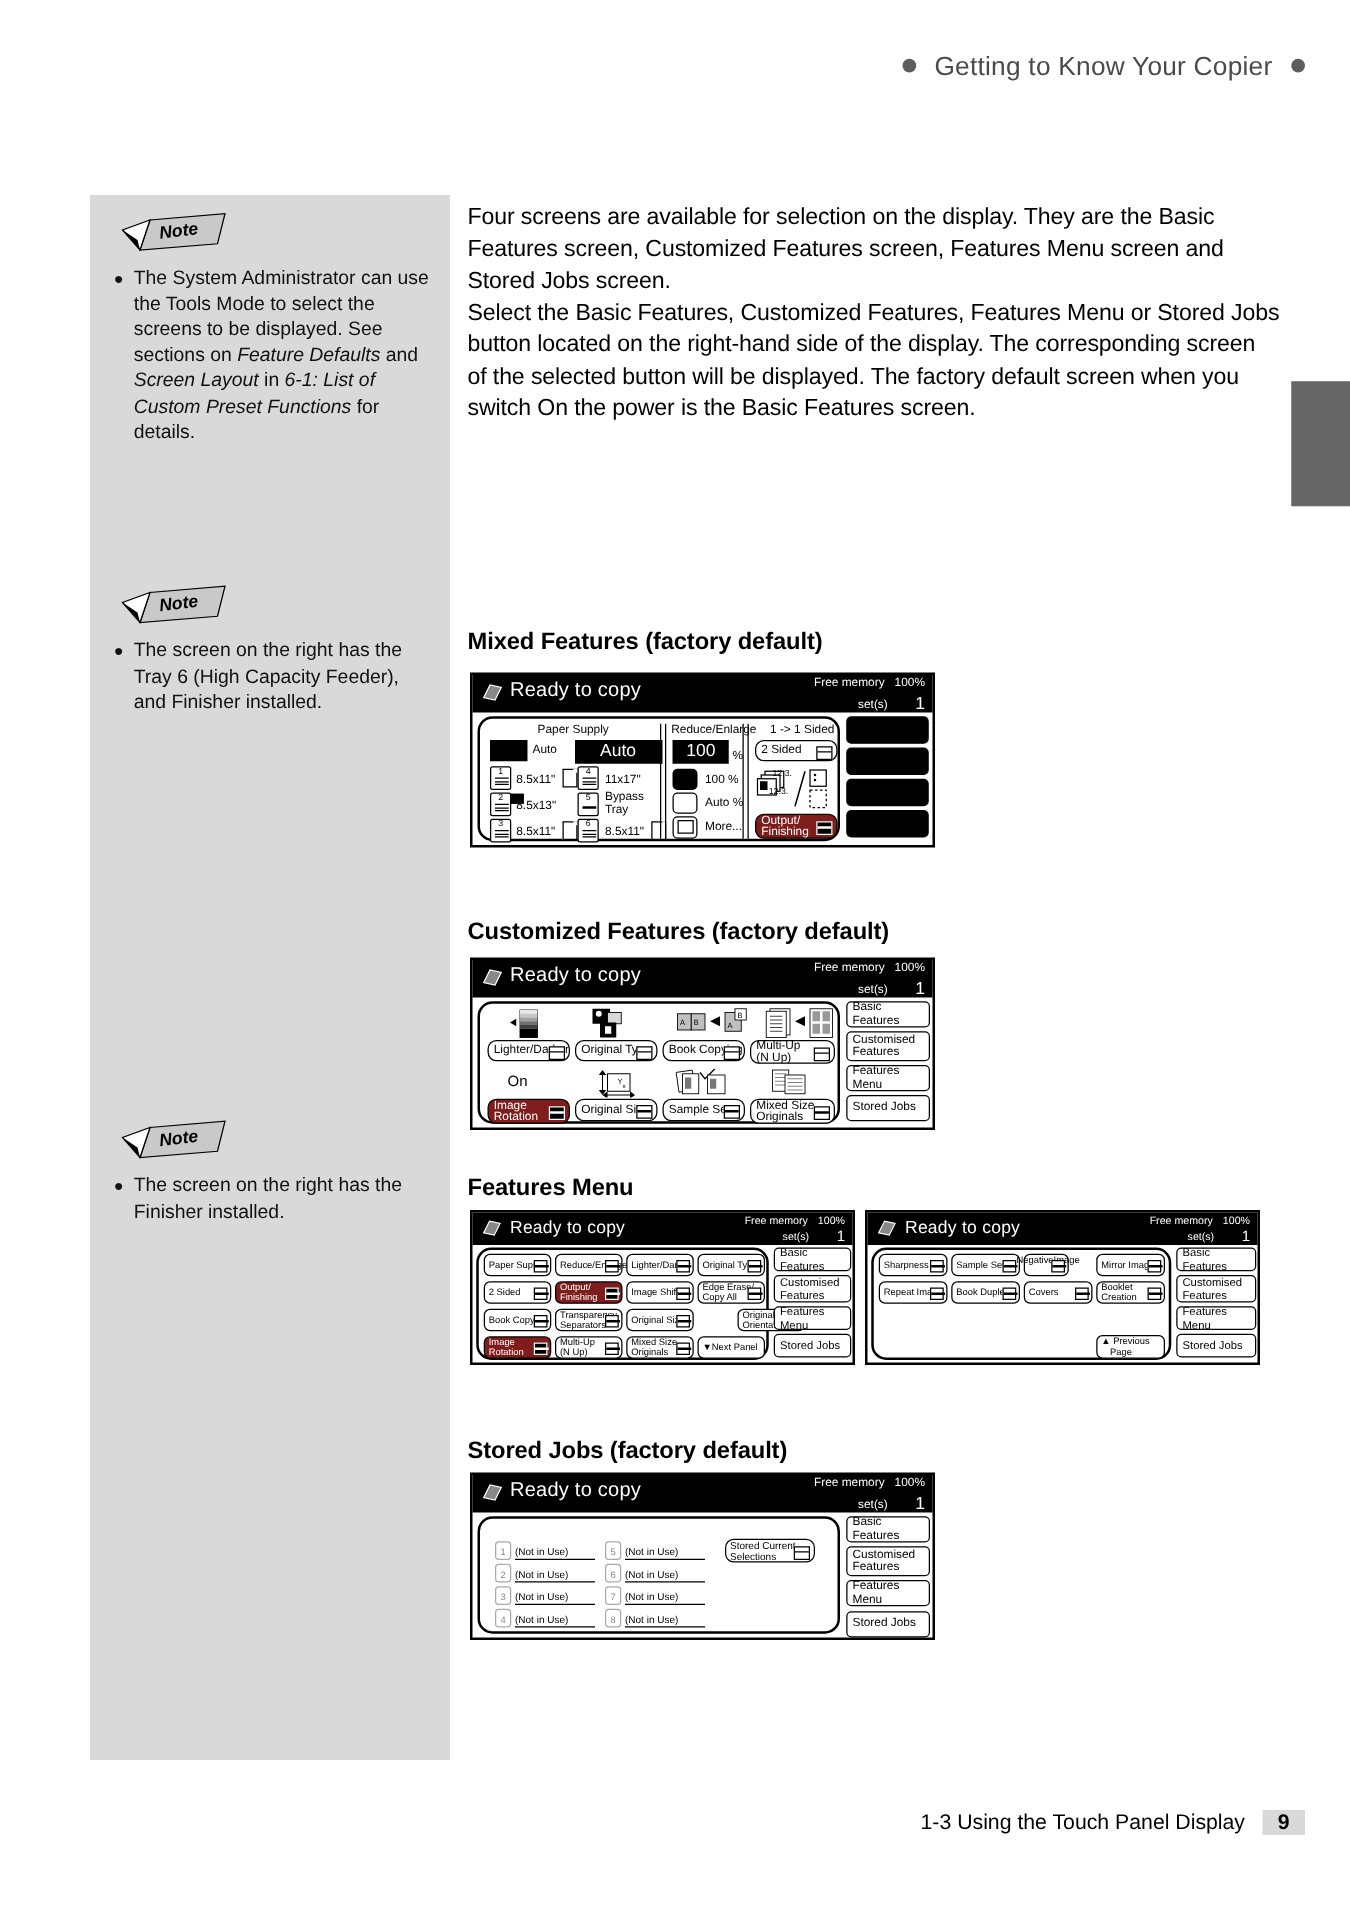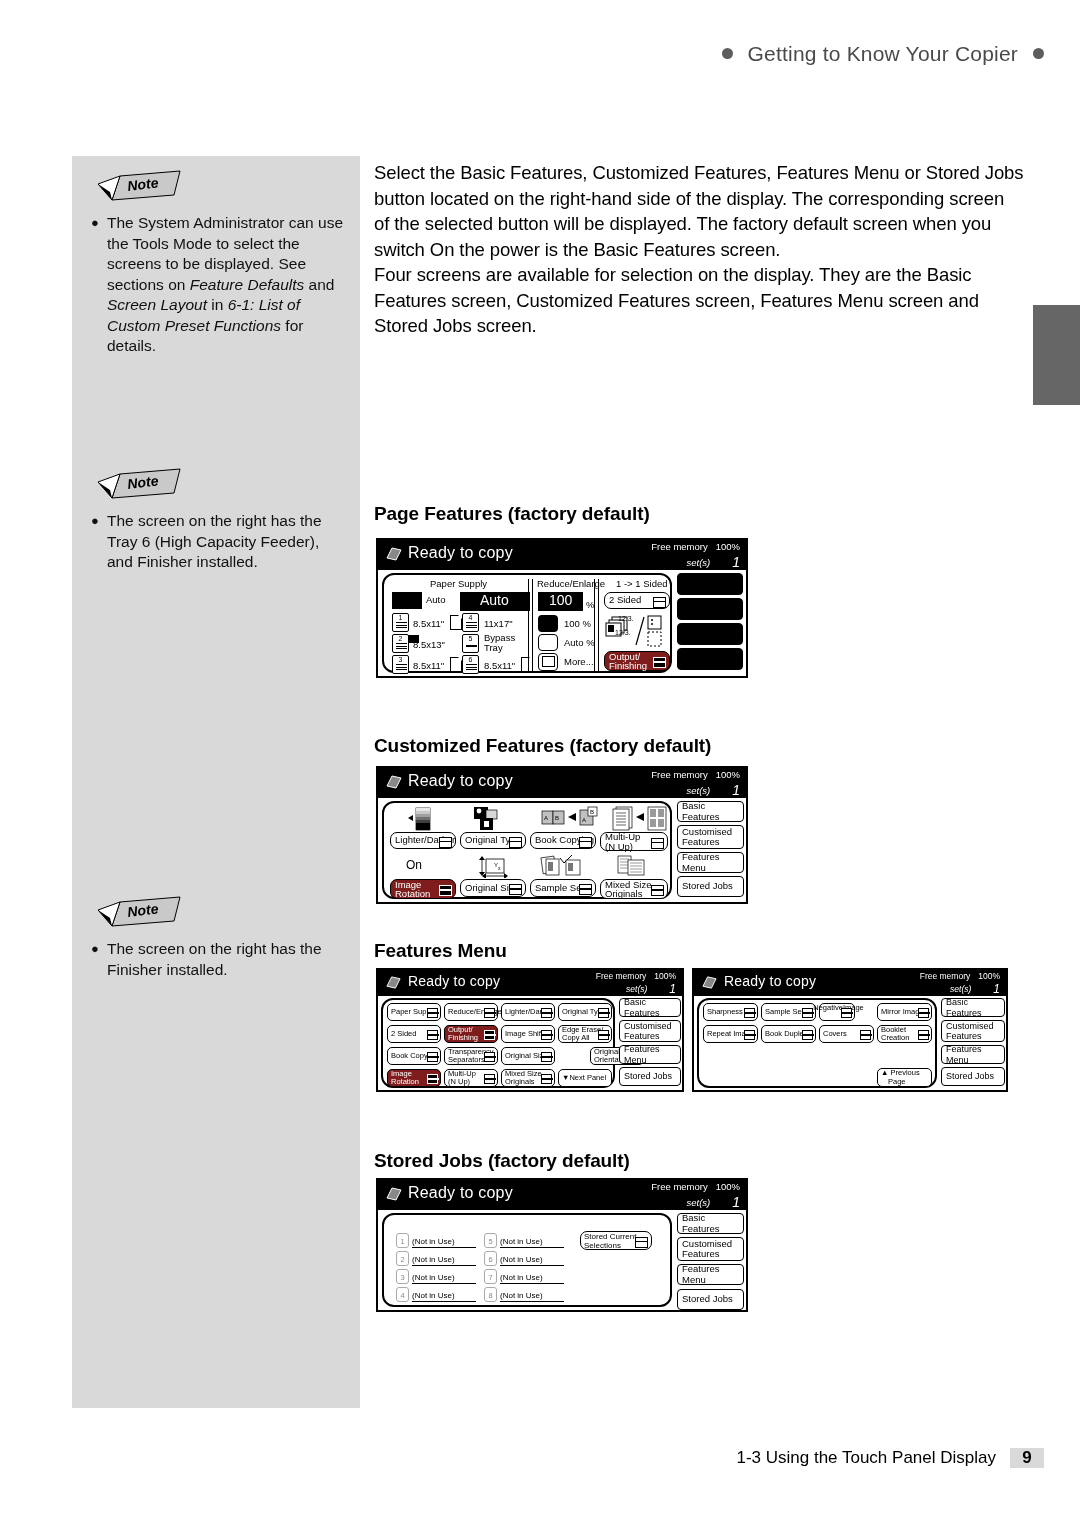--- a/index.html
+++ b/index.html
@@ -79,21 +79,21 @@
     position:absolute;left:8px;top:6px;width:16px;height:16px;
   }
   .lcd .tb-text{
     position:absolute;left:30px;top:4px;font-size:16px;letter-spacing:.2px;
   }
   .lcd .tb-mem{
     position:absolute;right:6px;top:1px;font-size:9.5px;white-space:nowrap;
   }
   .lcd .tb-mem b{font-weight:normal;margin-left:8px;}
   .lcd .tb-sets{
-    position:absolute;right:6px;top:14px;font-size:9.5px;white-space:nowrap;font-style:italic;
+    position:absolute;right:6px;top:14px;font-size:9.5px;white-space:nowrap;
   }
   .lcd .tb-sets .n{font-size:14px;margin-left:22px;vertical-align:-1px;}
 
   .lcd .content{position:relative;}
 
   
   .mainarea{
     position:absolute;border:2px solid #000;border-radius:12px;background:#fff;
     box-sizing:border-box;
   }
@@ -208,25 +208,25 @@
       </svg>
     </div>
     <div class="notebody">
       <p><span class="bullet">●</span><span>The screen on the right has the Finisher installed.</span></p>
     </div>
   </div>
 
 </div>
 
 <div class="article">
+  <p class="body">Four screens are available for selection on the display. They are the Basic Features screen, Customized Features screen, Features Menu screen and Stored Jobs screen.</p>
   <p class="body">Select the Basic Features, Customized Features, Features Menu or Stored Jobs button located on the right-hand side of the display. The corresponding screen of the selected button will be displayed. The factory default screen when you switch On the power is the Basic Features screen.</p>
-  <p class="body">Four screens are available for selection on the display. They are the Basic Features screen, Customized Features screen, Features Menu screen and Stored Jobs screen.</p>
-</div>
-
-<h2 class="shead" style="position:absolute;left:374px;top:503px;">Page Features (factory default)</h2>
+</div>
+
+<h2 class="shead" style="position:absolute;left:374px;top:503px;">Mixed Features (factory default)</h2>
 
 <div class="lcd" style="position:absolute;left:376px;top:538px;width:372px;height:140px;">
   <div class="titlebar">
     <span class="tb-icon">
       <svg width="16" height="16" viewBox="0 0 16 16">
           <polygon points="1,12 6,2 15,4 10,14" fill="#888" stroke="#fff" stroke-width="1"></polygon>
           <polygon points="1,12 6,2 3,8" fill="#fff"></polygon>
         </svg>
     </span>
     <span class="tb-text">Ready to copy</span>

